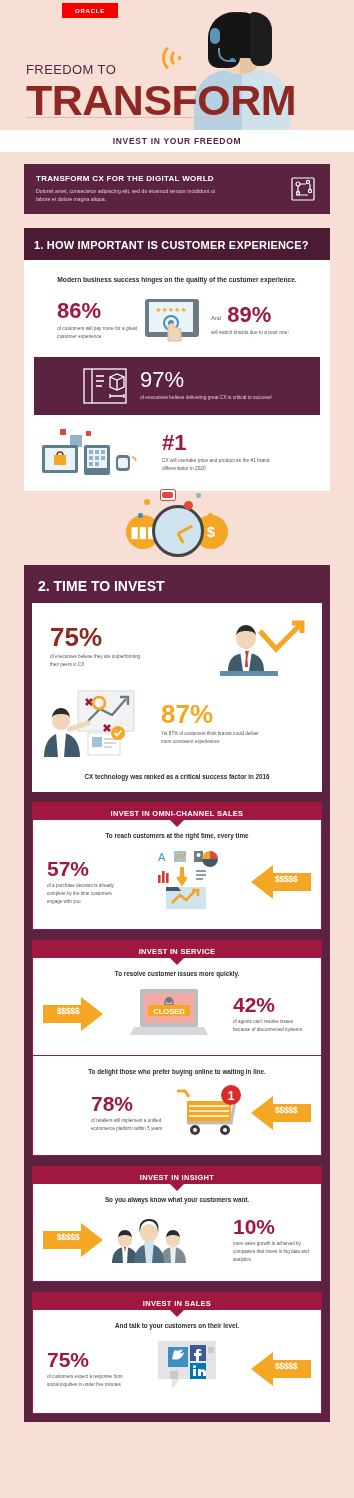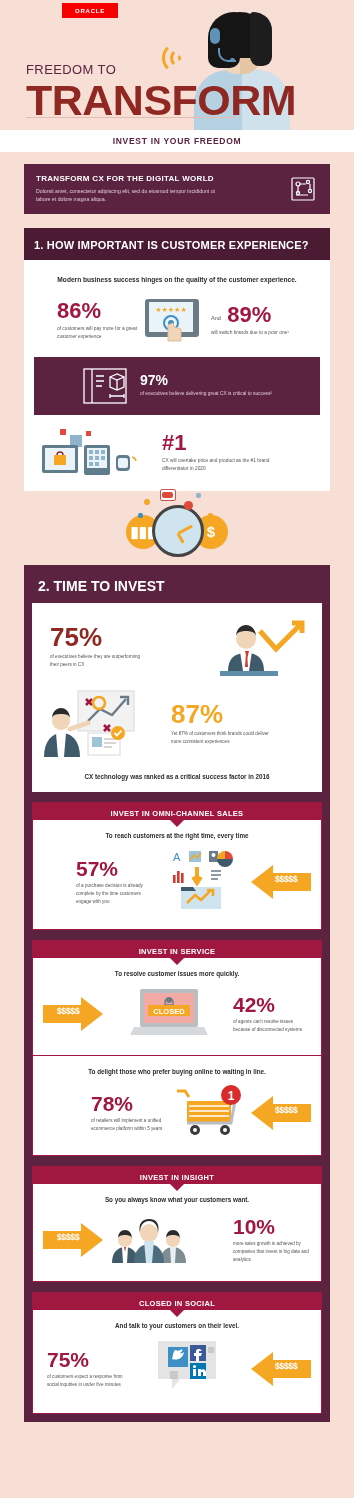--- a/index.html
+++ b/index.html
@@ -62,21 +62,21 @@
 
   .row86 { display:flex; align-items:center; justify-content:center; gap:4px; margin-top:12px; }
   .stat-l { width:86px; text-align:left; padding-left:6px; }
   .stat-r { width:96px; text-align:left; padding-left:4px; }
   .big-pct { font-size:22px; font-weight:bold; color:#a0173f; line-height:1; }
   .and-lbl { font-size:5.5px; color:#555; vertical-align:middle; margin-right:2px; }
   .stat-sub { font-size:4.8px; color:#555; line-height:1.75; margin-top:3px; }
   .tablet { width:62px; height:48px; position:relative; }
 
   .band97 { background:#5b2340; margin-top:12px; padding:10px 8px; display:flex; align-items:center; gap:12px; justify-content:center; }
-  .band97 .b97-num { font-size:14px; font-weight:bold; color:#fff; line-height:1; }
+  .band97 .b97-num { font-size:22px; font-weight:normal; color:#fff; line-height:1; }
   .band97 .b97-sub { font-size:4.8px; color:#e0c7d3; line-height:1.7; margin-top:3px; }
   .blueprint { width:46px; height:38px; position:relative; }
 
   .row1 { display:flex; align-items:center; gap:12px; margin-top:12px; padding-left:6px; }
   .devices { width:110px; height:52px; position:relative; }
   .num1 { font-size:22px; font-weight:bold; color:#a0173f; line-height:1; }
   .num1-sub { font-size:4.8px; color:#555; line-height:1.7; margin-top:3px; max-width:110px; }
 
   
   .clockwrap { height:66px; position:relative; }
@@ -89,21 +89,21 @@
   .mini { position:absolute; border-radius:2px; }
 
   
   .sec2 { margin-top:8px; background:#5b2340; padding:8px; }
   .sec2-head { padding:4px 6px 8px; }
   .sec2-head span { font-size:14px; font-weight:bold; color:#fff; }
   .sec2-card { background:#fff; padding:12px 10px; }
   .row75 { display:flex; align-items:center; gap:8px; }
   .pct75 { font-size:26px; font-weight:bold; color:#8f2822; line-height:1; }
   .manchart { width:96px; height:64px; position:relative; }
-  .row87 { display:flex; align-items:center; gap:25px; margin-top:10px; }
+  .row87 { display:flex; align-items:center; gap:15px; margin-top:10px; }
   .pct87 { font-size:26px; font-weight:bold; color:#f5a623; line-height:1; }
   .presenter { width:104px; height:70px; position:relative; }
   .cx-rank { text-align:center; font-size:6.3px; font-weight:bold; color:#2b2b2b; margin-top:14px; }
 
   .inv-head { background:#a0173f; margin-top:10px; text-align:center; position:relative; }
   .inv-head span { font-size:7.5px; font-weight:bold; color:#fff; letter-spacing:.3px; }
   .inv-card { background:#fff; border:1.5px solid #a0173f; border-top:none; padding:12px 10px 14px; position:relative; }
   .notch { position:absolute; left:50%; transform:translateX(-50%); bottom:-7px; width:0; height:0; border-left:8px solid transparent; border-right:8px solid transparent; border-top:8px solid #a0173f; z-index:2; }
   .inv-lede { text-align:center; font-size:6.3px; font-weight:bold; color:#2b2b2b; margin-bottom:10px; }
   .inv-row { display:flex; align-items:center; justify-content:space-between; gap:4px; }
@@ -338,21 +338,21 @@
         <div class="cx-rank">CX technology was ranked as a critical success factor in 2016</div>
       </div>
 
       <div class="inv-head">
         <span>INVEST IN OMNI-CHANNEL SALES</span>
         <div class="notch"></div>
       </div>
       <div class="inv-card">
         <div class="inv-lede">To reach customers at the right time, every time</div>
         <div class="inv-row">
-          <div style="padding-left:4px;margin-left:29px;">
+          <div style="padding-left:4px;">
             <div class="pct-red">57%</div>
             <div class="pct-sub">of a purchase decision is already complete by the time customers engage with you</div>
           </div>
           <div>
             <svg viewBox="0 0 70 62" width="70" height="62">
               <text x="6" y="12" font-size="11" fill="#3e8fc4" font-family="Liberation Sans">A</text>
               <rect x="22" y="2" width="12" height="11" fill="#9fc4d8"></rect>
                 <path d="M23 11l4-5 3 3 4-5" stroke="#f5a623" stroke-width="1.4" fill="none"></path>
               <rect x="42" y="2" width="9" height="11" fill="#6b7b86"></rect>
                 <circle cx="46.5" cy="6" r="2" fill="#fff"></circle>
@@ -473,21 +473,21 @@
             </svg>
           </div>
           <div style="text-align:left;margin-left:41px;">
             <div class="pct-red">10%</div>
             <div class="pct-sub">more sales growth is achieved by companies that invest in big data and analytics</div>
           </div>
         </div>
       </div>
 
       <div class="inv-head">
-        <span>CLOSED IN SOCIAL</span>
+        <span>INVEST IN SALES</span>
         <div class="notch"></div>
       </div>
       <div class="inv-card">
         <div class="inv-lede">And talk to your customers on their level.</div>
         <div class="inv-row">
           <div style="padding-left:4px;">
             <div class="pct-red">75%</div>
             <div class="pct-sub">of customers expect a response from social inquiries in under five minutes</div>
           </div>
           <div>

